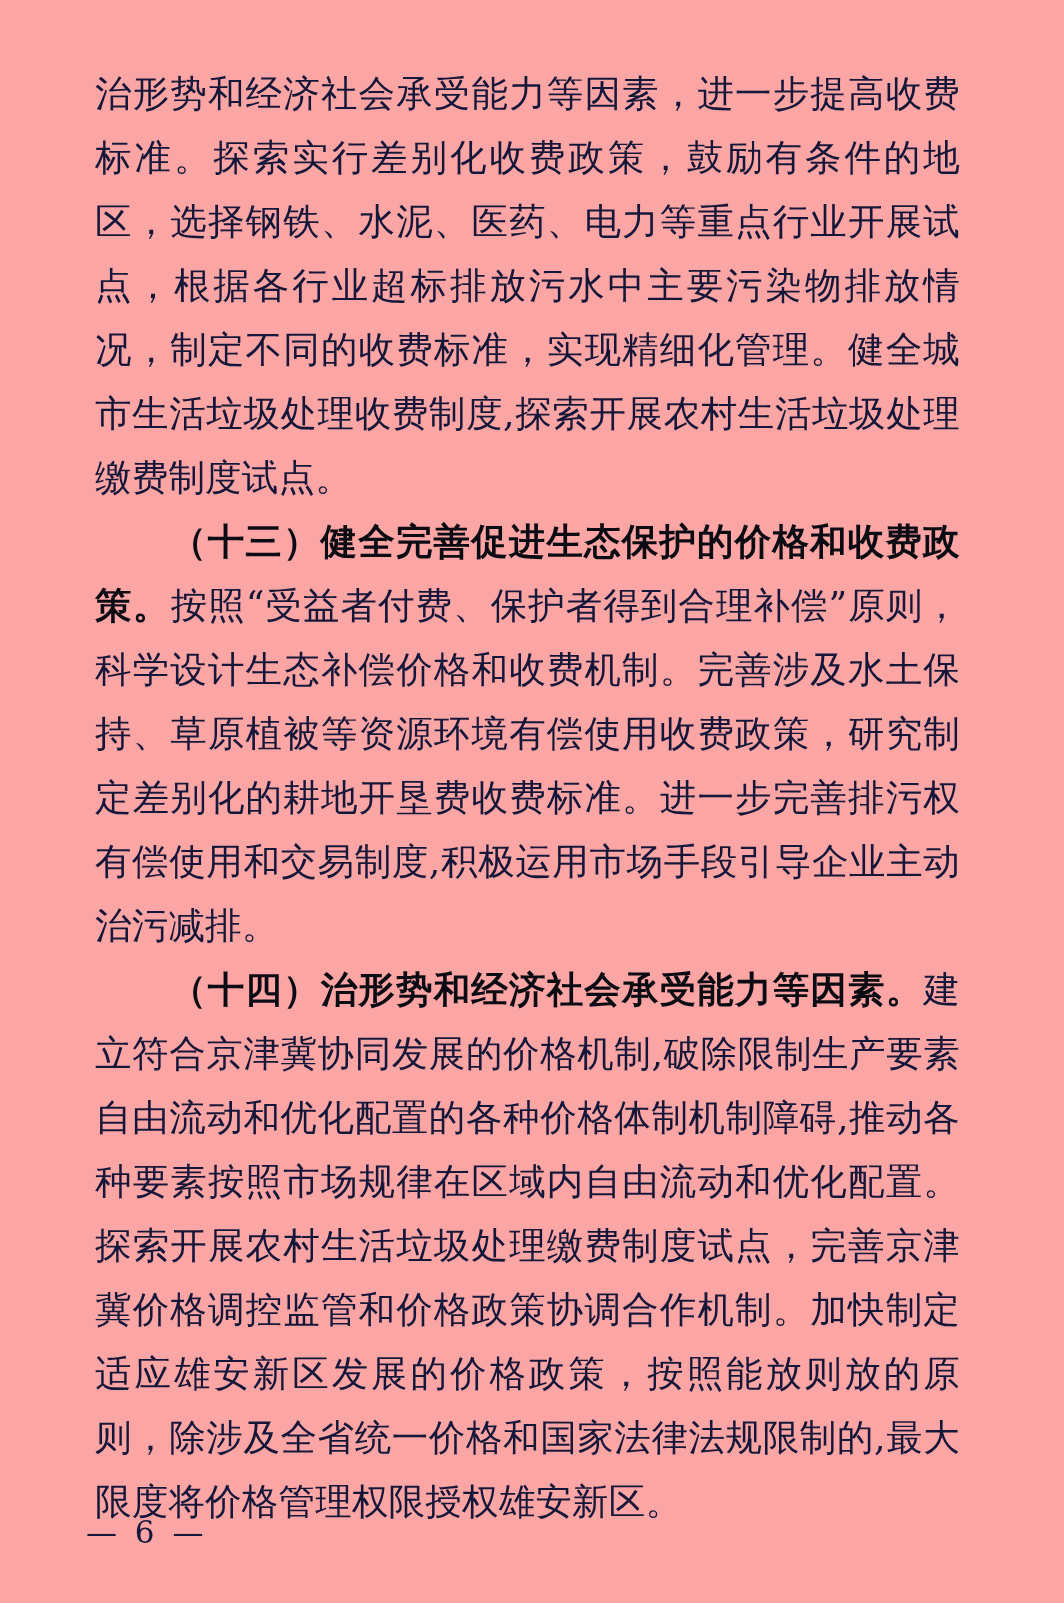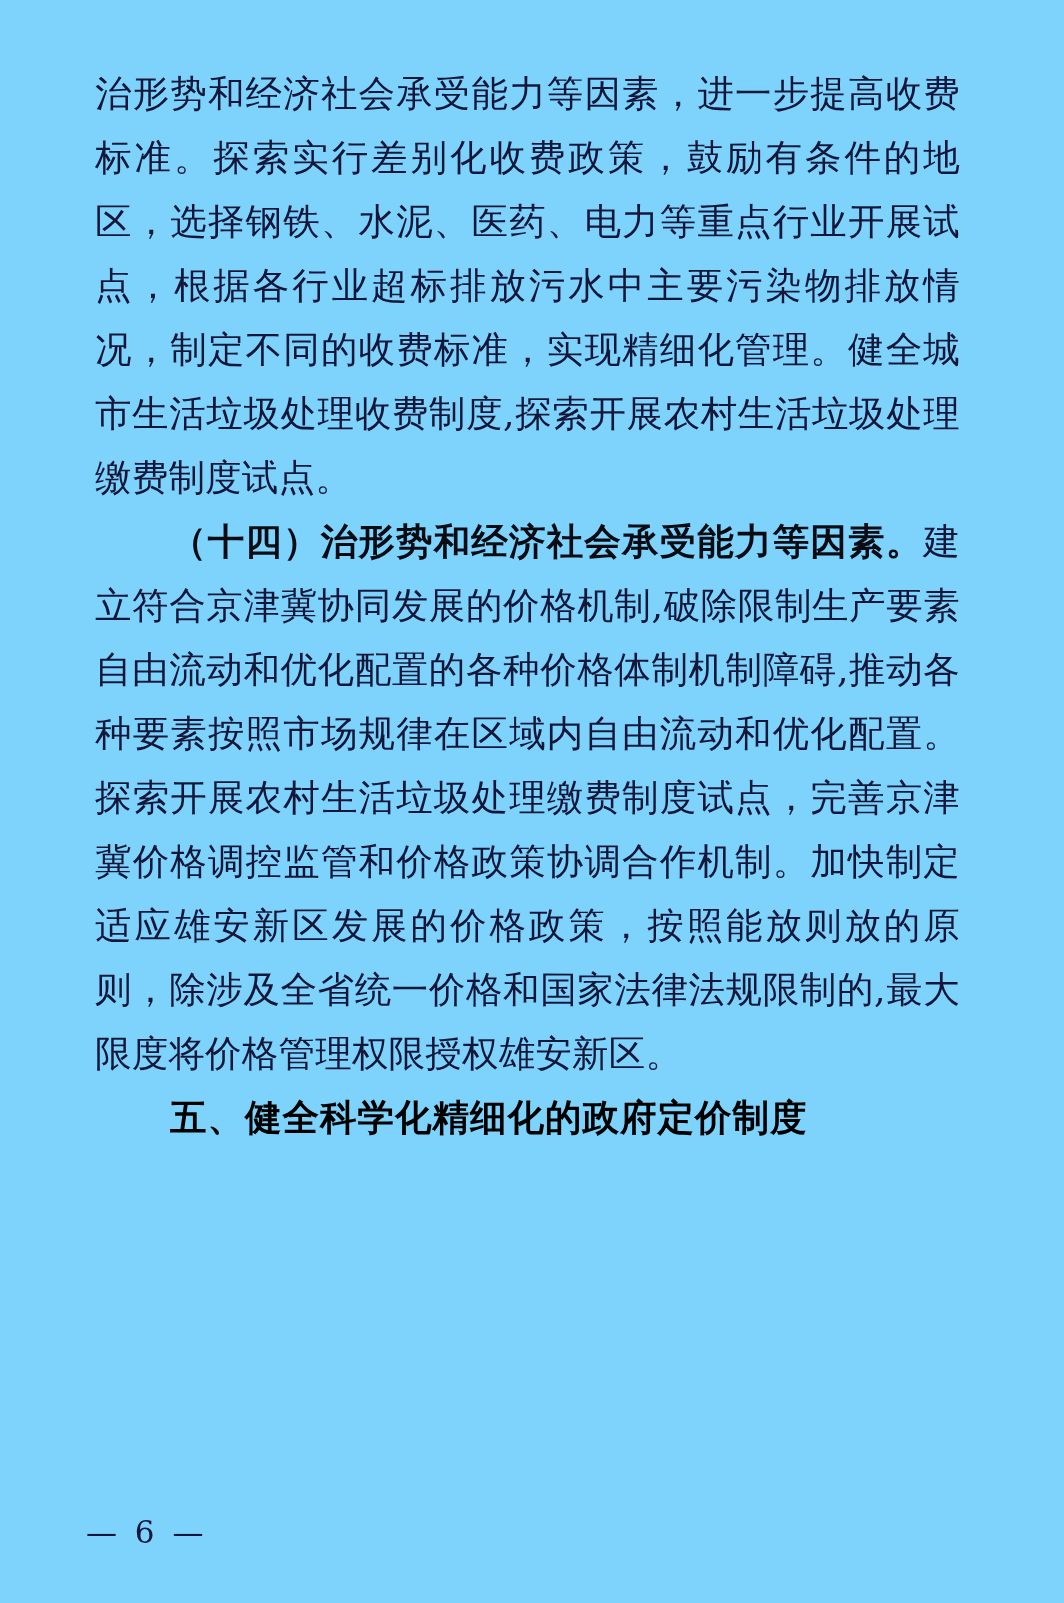--- a/index.html
+++ b/index.html
@@ -11,21 +11,21 @@
     width: 1064px;
     height: 1603px;
     position: relative;
     overflow: hidden;
     font-family: "DejaVu Serif", "Liberation Serif", serif;
   }
 
   .page {
     position: absolute;
     inset: 0;
-    background: #7dd3fc;
+    background: #fca5a5;
   }
 
   .content {
     position: absolute;
     left: 95px;
     top: 62px;
     width: 865px;
   }
 
   
@@ -79,24 +79,24 @@
 </style>
 </head>
 <body>
 
 <div class="page">
 
   <div class="content">
 
     <p class="para"><span>治形势和经济社会承受能力等因素，进一步提高收费标准。探索实行差别化收费政策，鼓励有条件的地区，选择钢铁、水泥、医药、电力等重点行业开展试点，根据各行业超标排放污水中主要污染物排放情况，制定不同的收费标准，实现精细化管理。健全城市生活垃圾处理收费制度,探索开展农村生活垃圾处理缴费制度试点。</span></p>
 
+    <p class="para indent"><span class="lead">（十三）健全完善促进生态保护的价格和收费政策。</span><span>按照“受益者付费、保护者得到合理补偿”原则，科学设计生态补偿价格和收费机制。完善涉及水土保持、草原植被等资源环境有偿使用收费政策，研究制定差别化的耕地开垦费收费标准。进一步完善排污权有偿使用和交易制度,积极运用市场手段引导企业主动治污减排。</span></p>
 
     <p class="para indent"><span class="lead">（十四）治形势和经济社会承受能力等因素。</span><span>建立符合京津冀协同发展的价格机制,破除限制生产要素自由流动和优化配置的各种价格体制机制障碍,推动各种要素按照市场规律在区域内自由流动和优化配置。探索开展农村生活垃圾处理缴费制度试点，完善京津冀价格调控监管和价格政策协调合作机制。加快制定适应雄安新区发展的价格政策，按照能放则放的原则，除涉及全省统一价格和国家法律法规限制的,最大限度将价格管理权限授权雄安新区。</span></p>
 
-    <p class="section-heading">五、健全科学化精细化的政府定价制度</p>
 
     <p class="para indent"></p>
 
   </div>
 
   <div class="page-number">— 6 —</div>
 
 </div>
 
 </body></html>

